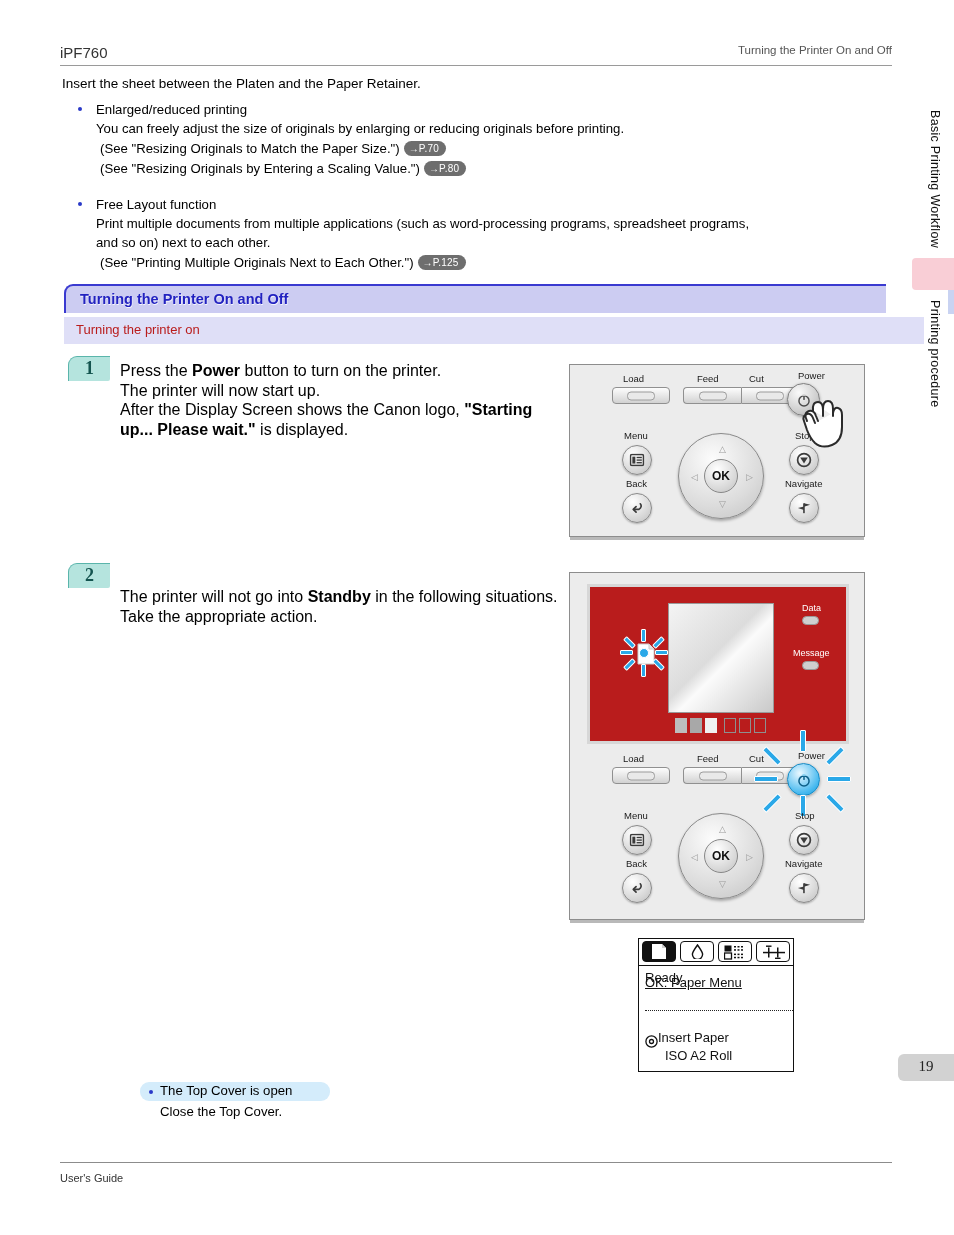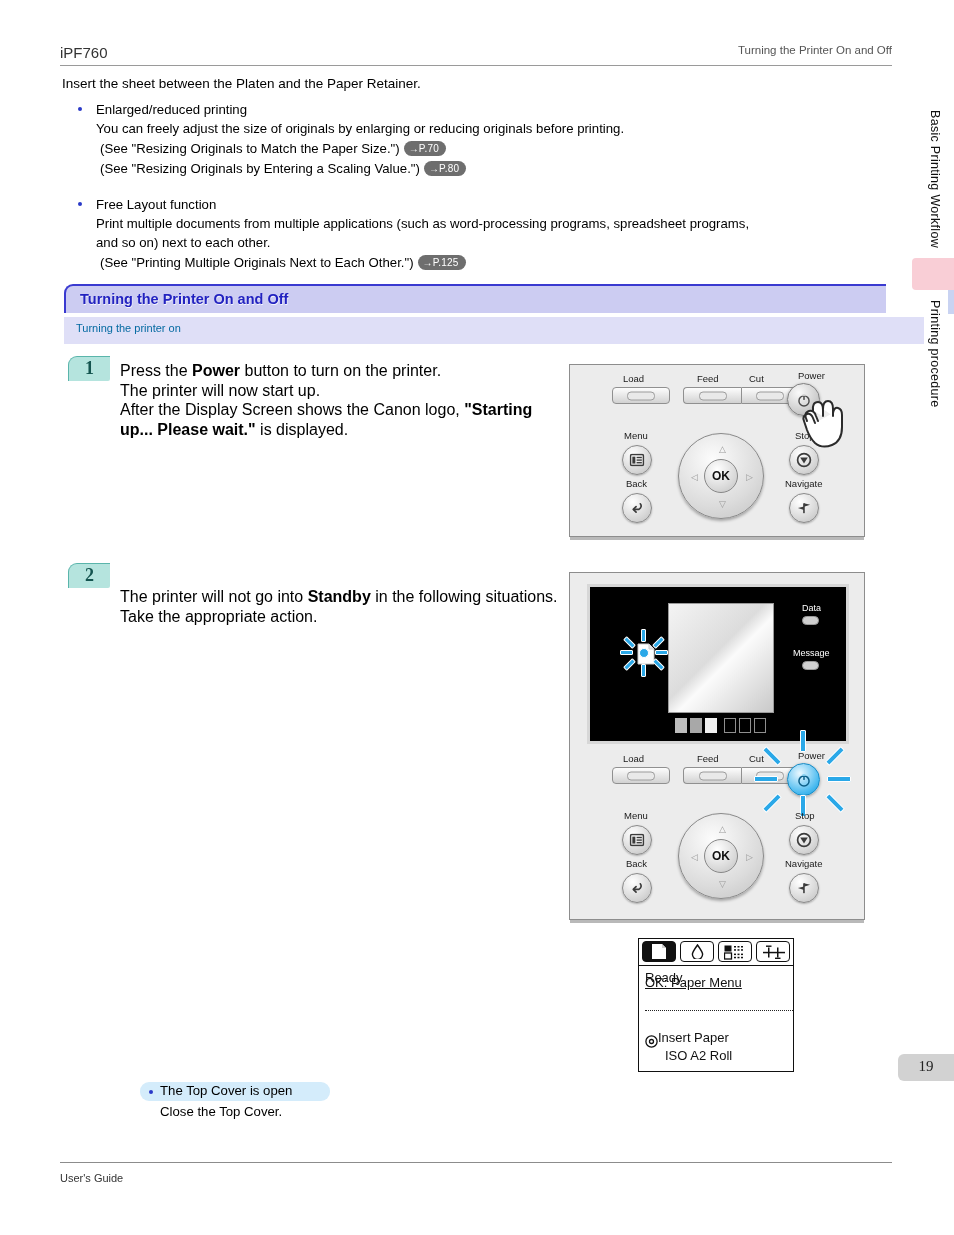--- a/index.html
+++ b/index.html
@@ -37,21 +37,21 @@
     border-top-left-radius:9px;box-sizing:border-box;
   }
   .sect span{
     position:absolute;left:14px;top:5px;font-size:14.5px;font-weight:bold;color:#2222c0;
     text-shadow:0.5px 0.5px 0 rgba(255,255,255,.8);
   }
   .subsect{
     position:absolute;left:64px;top:317px;width:860px;height:27px;
     background:#dfdff7;
   }
-  .subsect span{position:absolute;left:12px;top:5px;font-size:11px;color:#0369a1;}
+  .subsect span{position:absolute;left:12px;top:5px;font-size:13px;color:#b91c1c;}
 
   
   .stepnum{
     position:absolute;width:42px;height:25px;background:#b5e4de;
     border-top-left-radius:9px;border-bottom-right-radius:2px;
     border-top:1.5px solid #5ab5ab;border-left:1.5px solid #5ab5ab;
     box-sizing:border-box;
   }
   .stepnum span{
     position:absolute;width:100%;text-align:center;top:1px;
@@ -95,21 +95,21 @@
     position:absolute;left:50%;top:50%;transform:translate(-50%,-50%);
     width:34px;height:34px;border-radius:50%;
     background:radial-gradient(circle at 38% 30%,#ffffff,#d8d8d8 65%,#c0c0c0);
     border:1px solid #888;box-sizing:border-box;
     font-size:12px;font-weight:bold;text-align:center;line-height:32px;color:#111;
   }
   .dpad .arw{position:absolute;width:13px;height:13px;color:#9a9a9a;font-size:9px;text-align:center;line-height:13px;}
 
   
   .dark{
-    position:absolute;background:#000000;border:3px solid #d7d7d7;box-sizing:border-box;padding-left:44px;
+    position:absolute;background:#b91c1c;border:3px solid #d7d7d7;box-sizing:border-box;padding-left:44px;
   }
   .lcdshine{
     position:absolute;background:linear-gradient(135deg,#f4f4f4 0%,#dcdcdc 45%,#fbfbfb 55%,#c9c9c9 100%);
     border:1px solid #9a9a9a;box-sizing:border-box;
   }
   .lamp{position:absolute;width:17px;height:9px;border-radius:5px;background:#cfcfcf;border:1px solid #9a9a9a;box-sizing:border-box;}
   .lamplbl{position:absolute;font-size:9px;color:#fff;white-space:nowrap;}
   .inkbox{position:absolute;width:12px;height:15px;box-sizing:border-box;}
 
   

